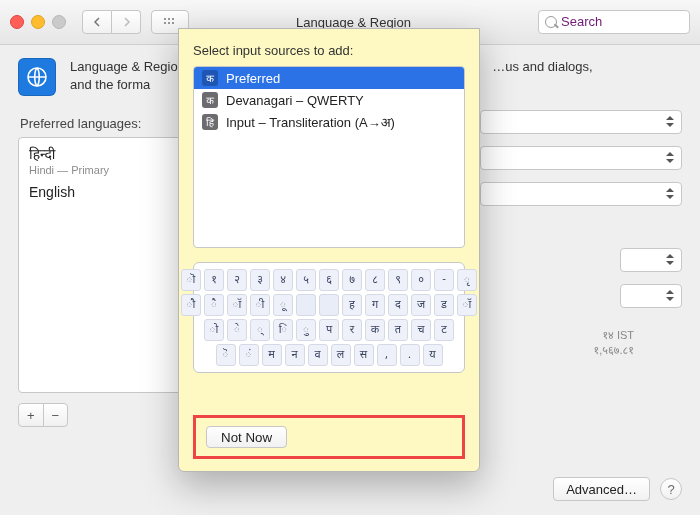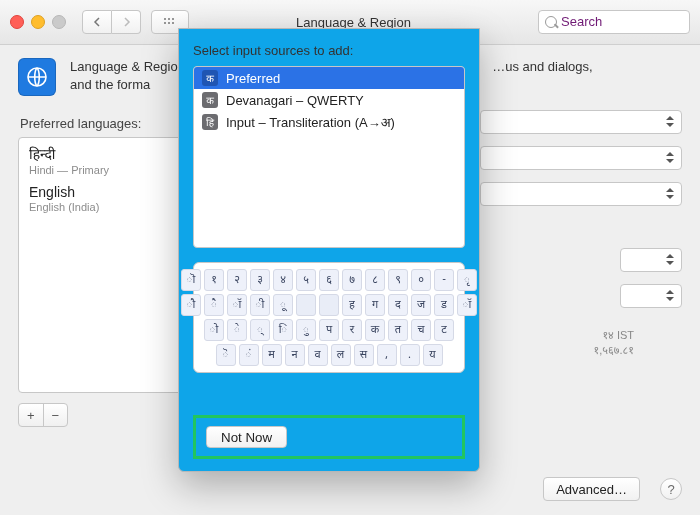--- a/index.html
+++ b/index.html
@@ -35,37 +35,37 @@
   .addremove{margin-top:10px;display:flex;width:48px;height:22px;border:1px solid #c7c7c7;border-radius:4px;background:linear-gradient(#fff,#f0f0f0)}
   .addremove div{flex:1;display:flex;align-items:center;justify-content:center;color:#555}
   .addremove div:first-child{border-right:1px solid #c7c7c7}
   .rightcol{flex:1;display:flex;flex-direction:column;gap:0}
   .selectrow{display:flex;justify-content:flex-end;margin-bottom:12px}
   .select{width:200px;height:22px;background:#fff;border:1px solid #c7c7c7;border-radius:4px;position:relative}
   .select.small{width:60px}
   .select::after{content:"";position:absolute;right:7px;top:5px;width:0;height:0;border-left:4px solid transparent;border-right:4px solid transparent;border-bottom:4px solid #555}
   .select::before{content:"";position:absolute;right:7px;top:12px;width:0;height:0;border-left:4px solid transparent;border-right:4px solid transparent;border-top:4px solid #555}
   .footer-info{font-size:11px;color:#888;line-height:1.4;margin-top:8px;text-align:right;padding-right:48px}
-  .bottombar{position:absolute;bottom:14px;right:18px;display:flex;gap:20px;align-items:center}
+  .bottombar{position:absolute;bottom:14px;right:18px;display:flex;gap:10px;align-items:center}
   .btn{height:22px;padding:0 12px;border:1px solid #c7c7c7;border-radius:4px;background:linear-gradient(#fff,#f1f1f1);display:flex;align-items:center;color:#222;font-size:13px}
   .help{width:20px;height:20px;border:1px solid #c7c7c7;border-radius:50%;display:flex;align-items:center;justify-content:center;color:#6b6b6b;background:linear-gradient(#fff,#f1f1f1);font-size:13px}
   
-  .sheet{position:absolute;top:28px;left:178px;width:300px;height:442px;background:#0ea5e9;border:1px solid #b7b7b7;border-radius:0 0 6px 6px;box-shadow:0 14px 36px rgba(0,0,0,.28)}
+  .sheet{position:absolute;top:28px;left:178px;width:300px;height:442px;background:#fef9c3;border:1px solid #b7b7b7;border-radius:0 0 6px 6px;box-shadow:0 14px 36px rgba(0,0,0,.28)}
   .sheet-inner{padding:14px 14px 12px 14px;display:flex;flex-direction:column;height:100%;box-sizing:border-box}
   .sheet-title{color:#333;margin-bottom:8px}
   .srcbox{flex:0 0 180px;border:1px solid #c7c7c7;border-radius:4px;background:#fff;overflow:hidden}
   .srcitem{display:flex;align-items:center;gap:8px;height:22px;padding:0 8px;font-size:13px;color:#222}
   .srcitem.sel{background:#2b72e6;color:#fff}
   .kbicon{width:16px;height:16px;border-radius:3px;background:#6c6c70;display:flex;align-items:center;justify-content:center;color:#fff;font-size:10px;font-family:serif}
   .srcitem.sel .kbicon{background:#1f55b3}
   .kbd{margin-top:14px;background:#fff;border:1px solid #c7c7c7;border-radius:6px;padding:6px 6px 3px 6px}
   .kbrow{display:flex;gap:3px;margin-bottom:3px;justify-content:center}
   .key{flex:0 0 18px;height:20px;border:1px solid #d5d9e6;border-radius:3px;background:#eef1fa;display:flex;align-items:center;justify-content:center;font-size:11px;color:#3a4560;font-family:"Noto Sans Devanagari","Devanagari MT",serif}
   .key.blank{background:#e9edf7}
-  .sheet-actions{margin-top:auto;display:flex;justify-content:flex-start;gap:12px;padding:8px 10px;border:3px solid #22c55e;position:relative}
+  .sheet-actions{margin-top:auto;display:flex;justify-content:flex-start;gap:12px;padding:8px 10px;border:3px solid #ef4444;position:relative}
   .btn-default{height:22px;padding:0 14px;border:1px solid #c7c7c7;border-radius:4px;background:linear-gradient(#fff,#f1f1f1);color:#222}
   .btn-primary{height:21px;padding:0 14px;border-radius:4px;background:linear-gradient(#5aa2ff,#1a6cf0);color:#fff;border:1px solid #1558c9}
 </style>
 </head>
 <body>
 
 <div class="window">
   <div class="titlebar">
     <div class="lights">
       <div class="dot r"></div>
@@ -121,21 +121,20 @@
     <div class="row2">
       <div class="panel-left">
         <div class="label">Preferred languages:</div>
         <div class="listbox">
           <div class="lang-item">
             <div class="p1">हिन्दी</div>
             <div class="p2">Hindi — Primary</div>
           </div>
           <div class="lang-item">
             <div class="p1">English</div>
-            <div class="p2">English (India)</div>
           </div>
         </div>
         <div class="addremove">
           <div>+</div>
           <div>−</div>
         </div>
       </div>
 
       <div class="rightcol">
         <div class="selectrow">

